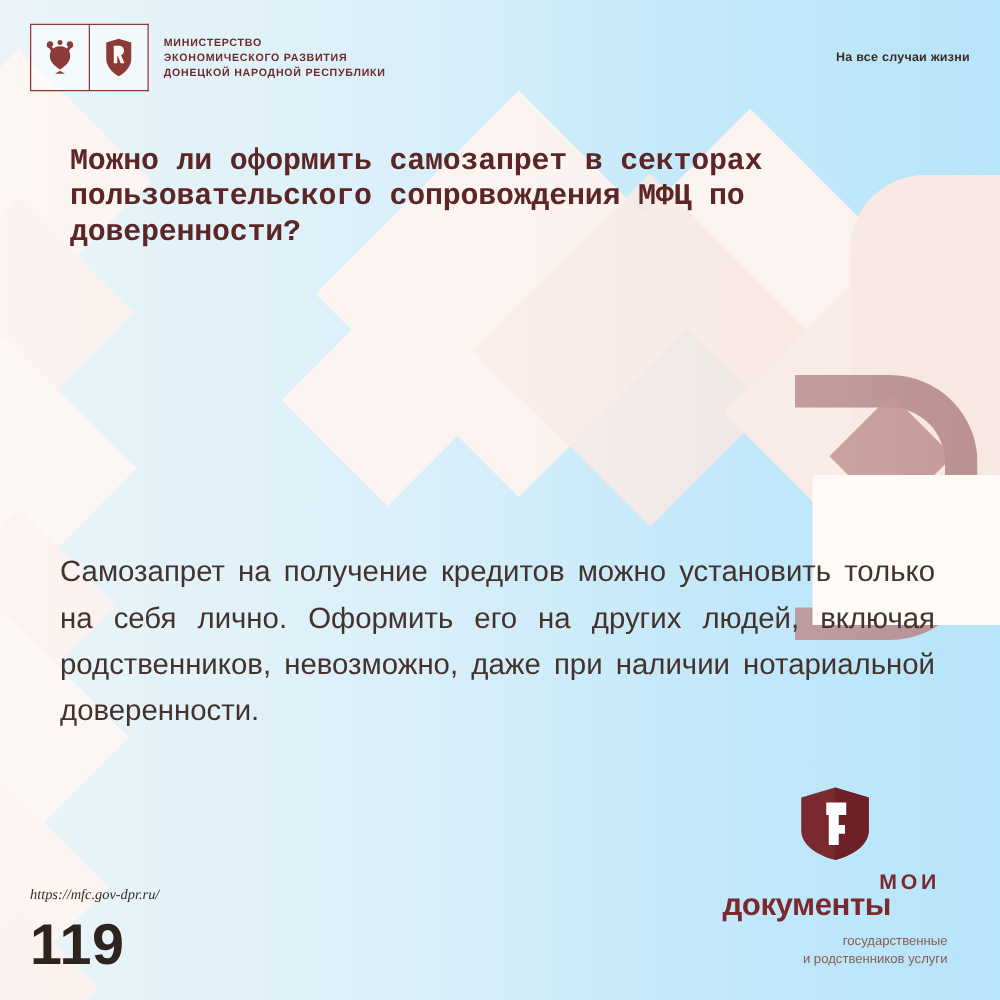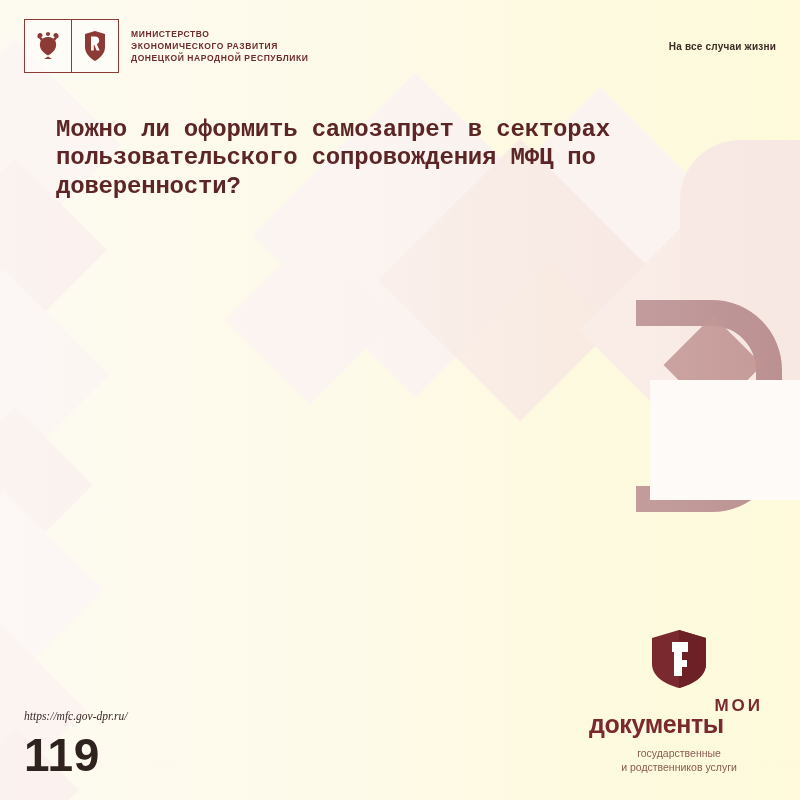--- a/index.html
+++ b/index.html
@@ -8,21 +8,21 @@
     background: #ffffff;
   }
   body {
     font-family: "Liberation Sans", sans-serif;
   }
   .card {
     position: relative;
     width: 800px;
     height: 800px;
     overflow: hidden;
-    background: #fef9c3;
+    background: #7dd3fc;
   }
 
   
   .bg {
     position: absolute;
     inset: 0;
     overflow: hidden;
   }
   .sq {
     position: absolute;
@@ -176,24 +176,24 @@
     color: #2f2320;
     font-size: 46px;
     font-weight: bold;
     letter-spacing: .5px;
     text-align: center;
   }
 
   
   .mfc {
     position: absolute;
-    right: 31px;
+    right: 42px;
     bottom: 26px;
     width: 180px;
-    text-align: center;
+    text-align: right;
   }
   .mfc-mark {
     width: 62px;
     height: 62px;
     margin: 0 auto 6px;
     position: relative;
   }
   .mfc-word {
     position: relative;
     height: 48px;
@@ -278,20 +278,21 @@
     <div class="ministry">
       <div>МИНИСТЕРСТВО</div>
       <div>ЭКОНОМИЧЕСКОГО РАЗВИТИЯ</div>
       <div>ДОНЕЦКОЙ НАРОДНОЙ РЕСПУБЛИКИ</div>
     </div>
 
     <div class="slogan">На все случаи жизни</div>
   </div>
 
   <h1 class="title">Можно ли оформить самозапрет в секторах пользовательского сопровождения МФЦ по доверенности?</h1>
+  <p class="body-text">Самозапрет на получение кредитов можно установить только на себя лично. Оформить его на других людей, включая родственников, невозможно, даже при наличии нотариальной доверенности.</p>
 
   <div class="url">https://mfc.gov-dpr.ru/</div>
   <div class="page-num">119</div>
 
   <div class="mfc">
     <div class="mfc-mark">
       <svg width="62" height="62" viewBox="0 0 62 62" aria-hidden="true">
         <path d="M31 2 4 10v26c0 12 12 20 27 24 15-4 27-12 27-24V10L31 2z" fill="#7a2a2f"></path>
         <path d="M31 2 31 60c15-4 27-12 27-24V10L31 2z" fill="#6d2126"></path>
         <path d="M24 14h16v10H34v8h5v7h-5v9h-8V24h-2v-10z" fill="#ffffff"></path>

